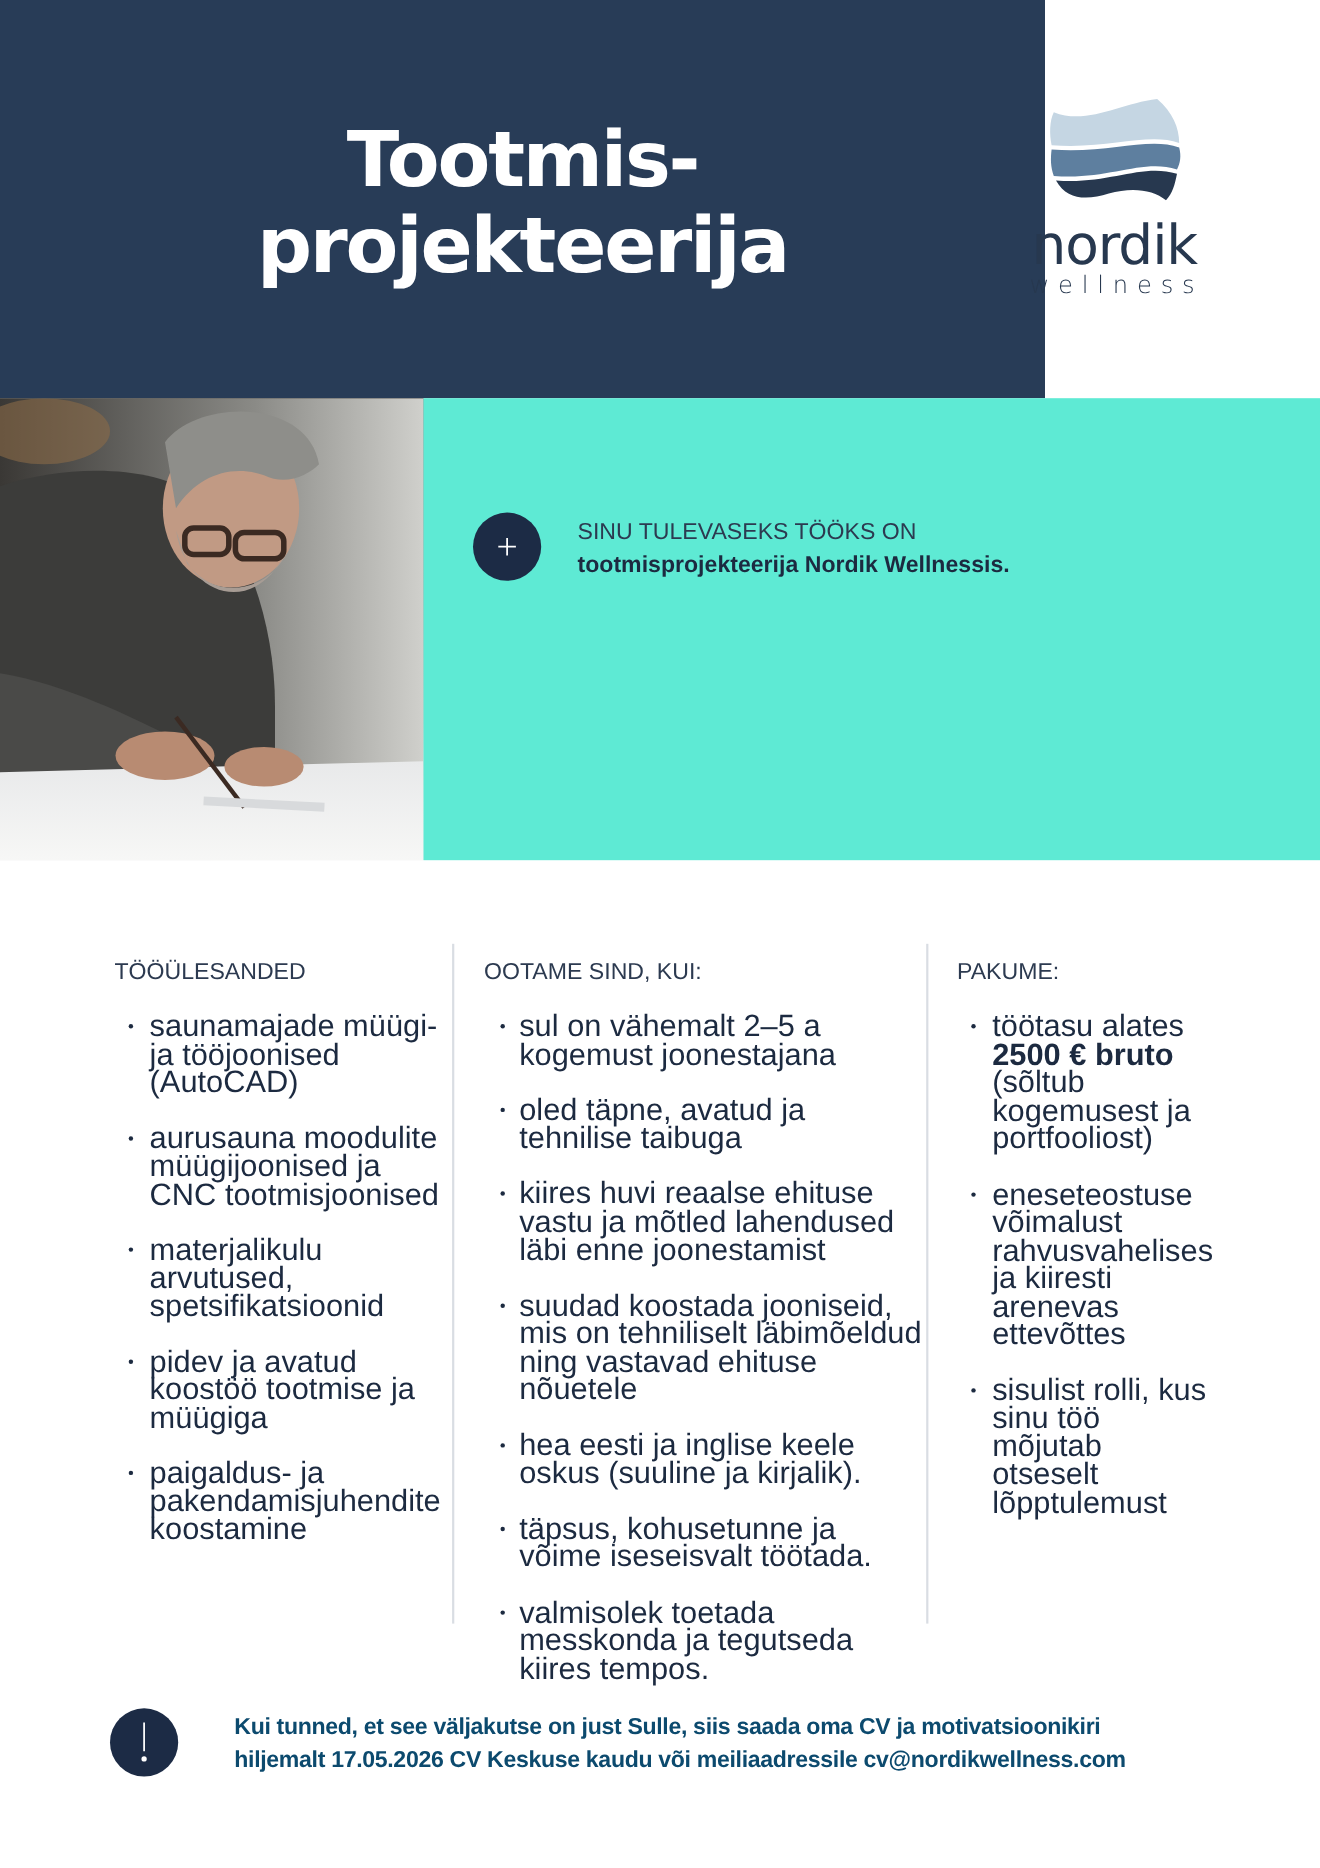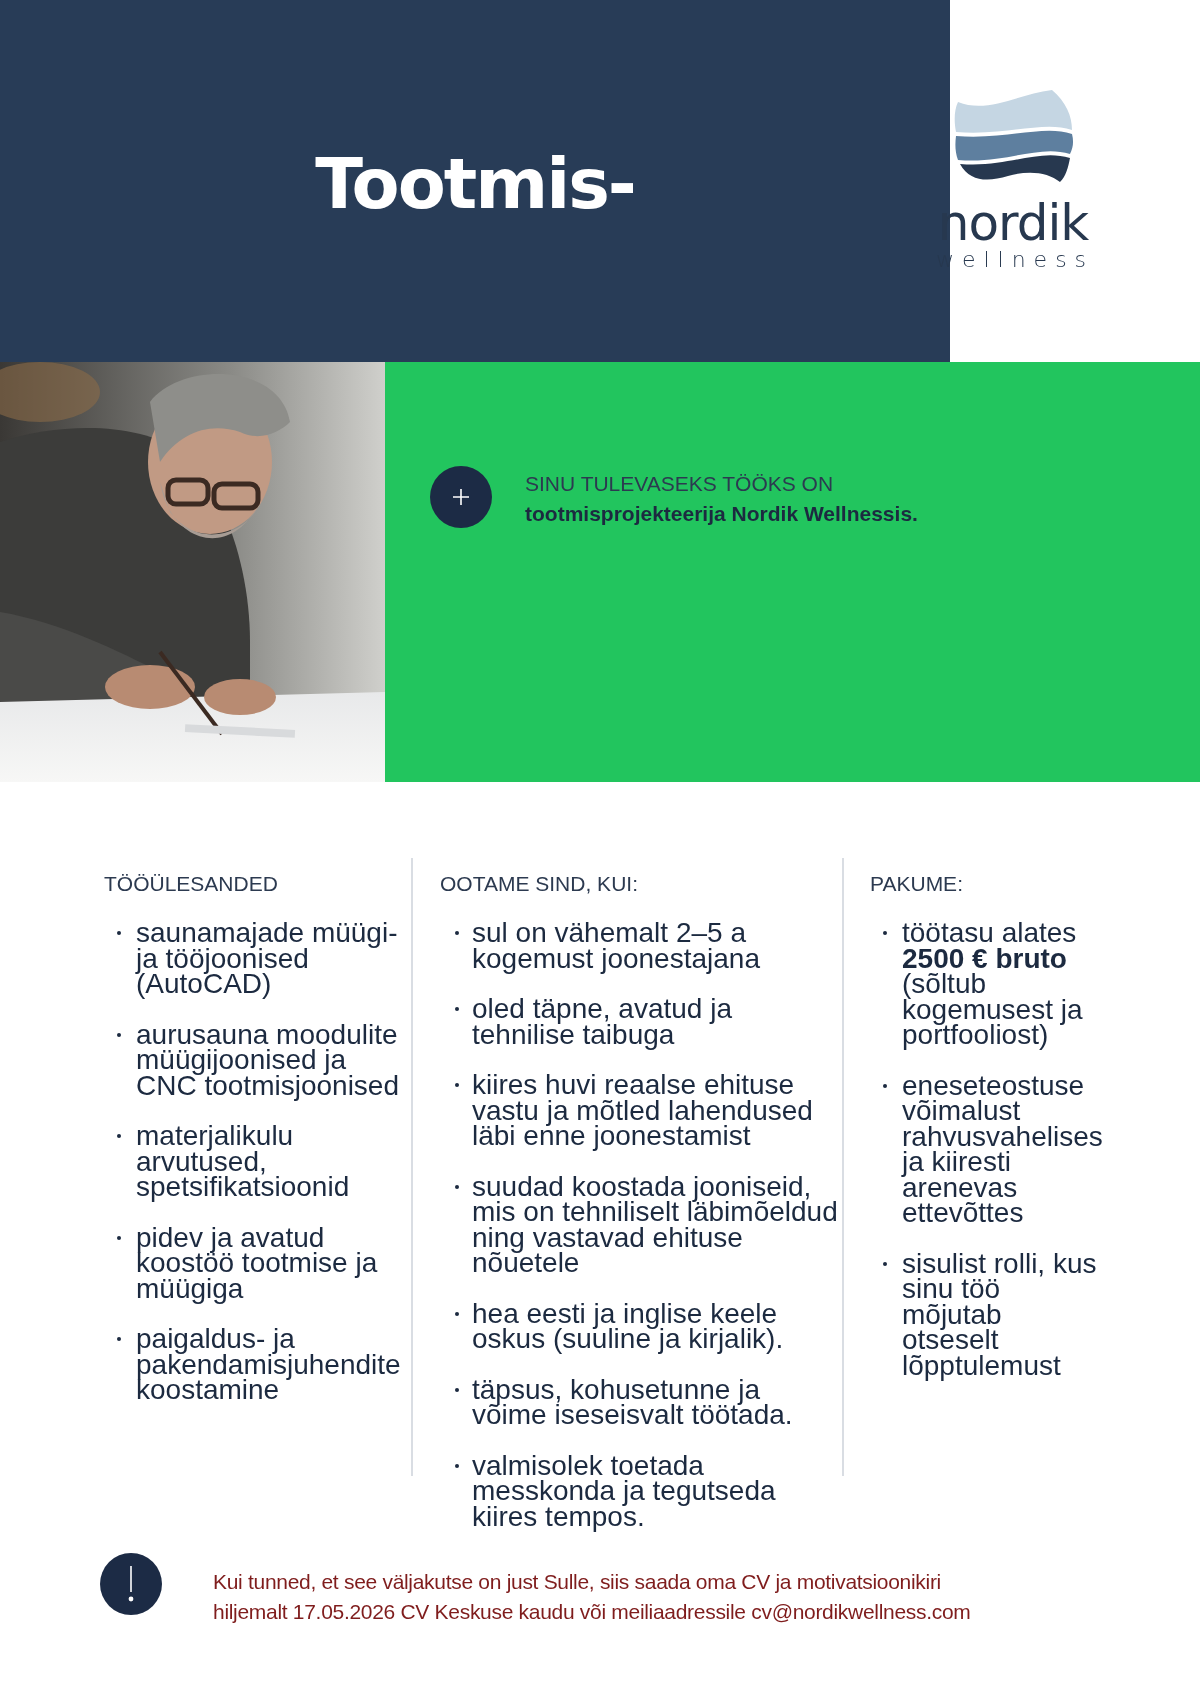--- a/index.html
+++ b/index.html
@@ -35,21 +35,21 @@
 
     .photo {
       position: absolute; left: 0; top: 362px; width: 385px; height: 420px;
       overflow: hidden;
       background: linear-gradient(180deg, #4a4a48 0%, #6b6b68 40%, #9a9a96 70%, #e6e6e4 88%, #f2f2f0 100%);
     }
     .photo svg { display: block; }
 
     .intro-panel {
       position: absolute; left: 385px; top: 362px; width: 815px; height: 420px;
-      background: #22c55e;
+      background: #5eead4;
     }
     .plus-circle {
       position: absolute; left: 45px; top: 104px; width: 62px; height: 62px;
       border-radius: 50%; background: #1c2b45;
       display: flex; align-items: center; justify-content: center;
     }
     .intro-text {
       position: absolute; left: 140px; top: 107px; width: 560px;
       font-size: 21px; line-height: 30px; color: #1c2a40;
     }
@@ -83,31 +83,32 @@
     .salary { font-weight: bold; display: block; }
 
     .cta {
       position: absolute; left: 100px; top: 1553px; width: 1000px; height: 64px;
     }
     .alert-circle {
       position: absolute; left: 0; top: 0; width: 62px; height: 62px; border-radius: 50%;
       background: #1c2b45; display: flex; align-items: center; justify-content: center;
     }
     .cta-text {
-      position: absolute; left: 113px; top: 14px; width: 880px;
-      font-size: 21px; line-height: 30px; font-weight: normal; color: #7f1d1d;
+      position: absolute; left: 113px; top: 2px; width: 880px;
+      font-size: 21px; line-height: 30px; font-weight: bold; color: #0c4a6e;
       letter-spacing: -0.3px;
     }
   </style>
 </head>
 <body>
 
 <div class="header-bar">
   <h1 class="page-title">
     <span>Tootmis-</span>
+    <span>projekteerija</span>
   </h1>
 </div>
 
 <div class="logo">
   <svg class="waves" width="130" height="96" viewBox="0 0 130 96">
 
     <path d="M10 14 C 40 26, 70 6, 104 2 C 118 14, 124 28, 124 42 C 95 32, 60 48, 8 44 C 6 34, 6 22, 10 14 Z" fill="#c5d6e3"></path>
 
     <path d="M8 48 C 60 52, 95 36, 124 46 C 126 54, 125 60, 122 66 C 90 56, 60 76, 10 72 C 7 64, 7 56, 8 48 Z" fill="#5e7f9f"></path>
 

